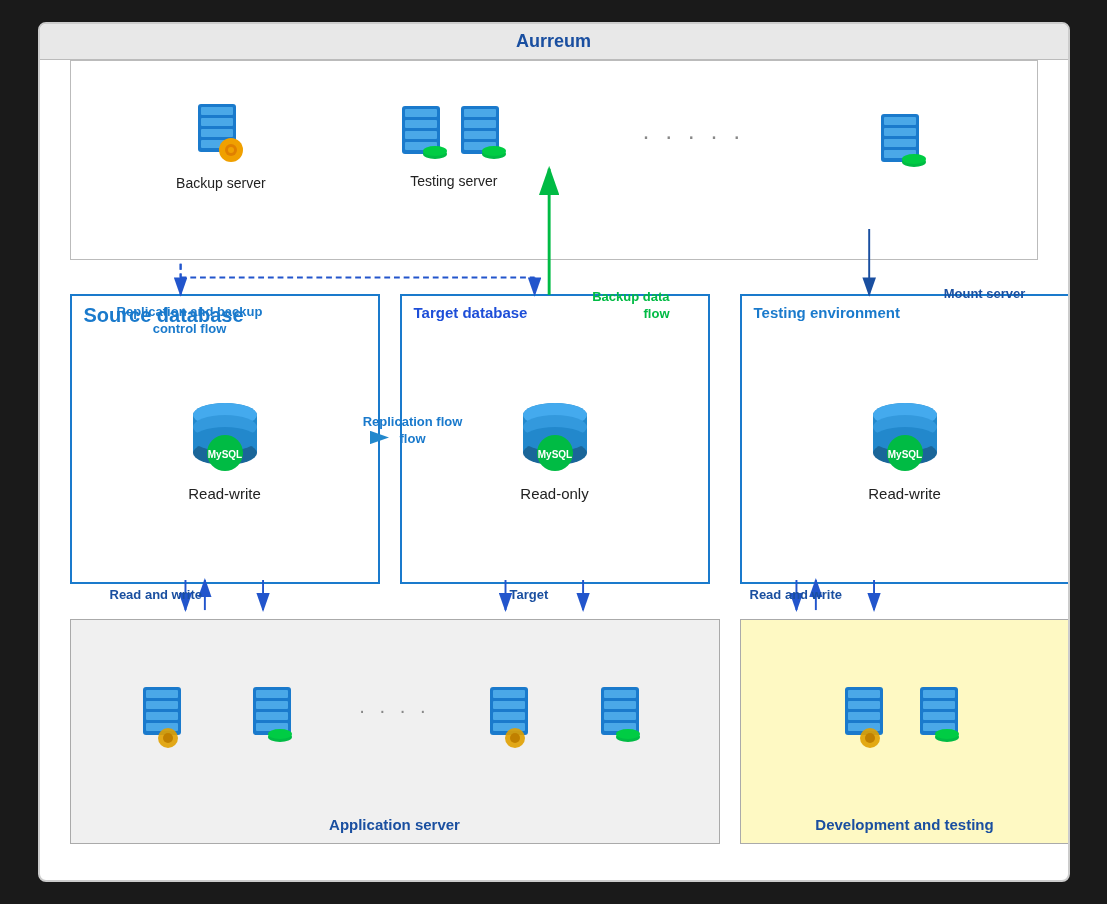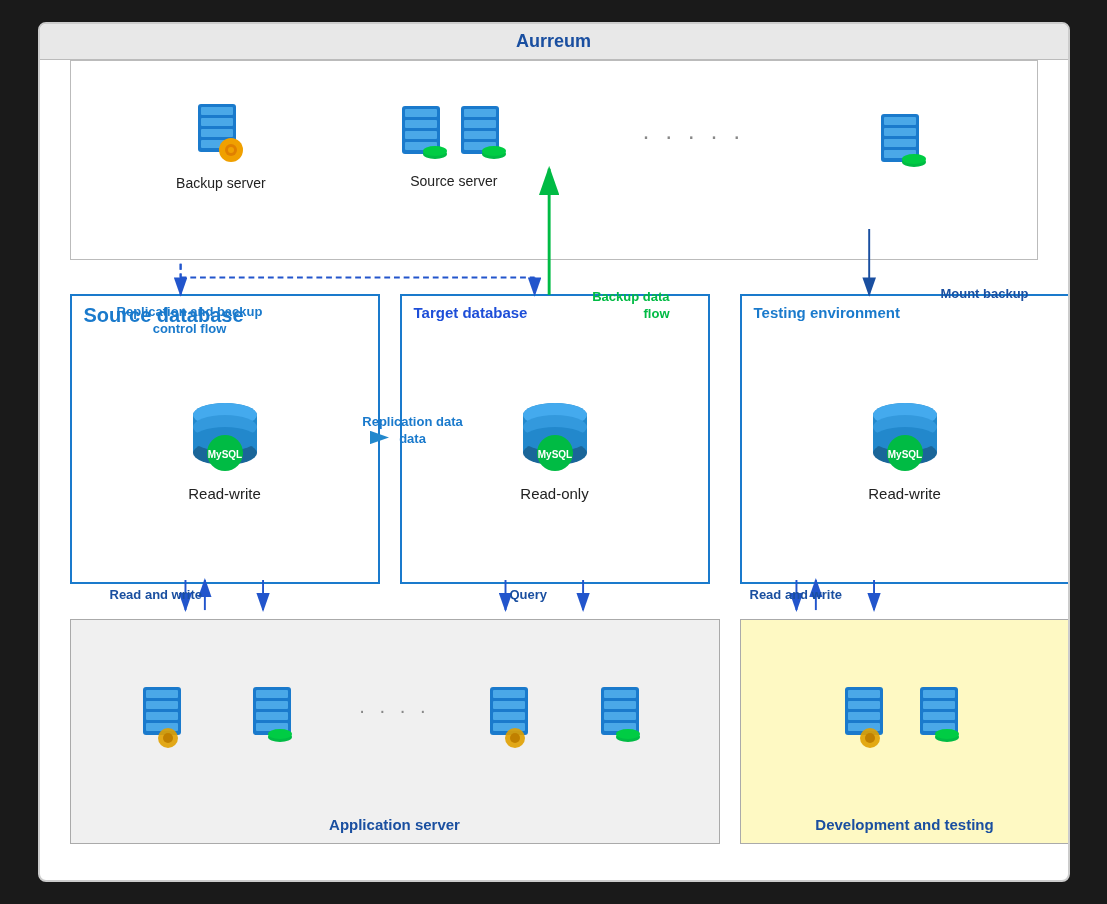--- a/index.html
+++ b/index.html
@@ -142,21 +142,21 @@
           <svg viewBox="0 0 55 65" xmlns="http://www.w3.org/2000/svg" width="55" height="65">
             <rect x="5" y="2" width="38" height="48" rx="3" fill="#1a7acc"></rect>
             <rect x="8" y="5" width="32" height="8" rx="1" fill="#4aa8e8"></rect>
             <rect x="8" y="16" width="32" height="8" rx="1" fill="#4aa8e8"></rect>
             <rect x="8" y="27" width="32" height="8" rx="1" fill="#4aa8e8"></rect>
             <rect x="8" y="38" width="32" height="8" rx="1" fill="#4aa8e8"></rect>
             <ellipse cx="38" cy="50" rx="12" ry="5" fill="#00bb44"></ellipse>
             <ellipse cx="38" cy="47" rx="12" ry="5" fill="#00cc44"></ellipse>
           </svg>
         </div>
-        <span class="server-label">Source server</span>
+        <span class="server-label">Testing server</span>
       </div>
 
       <div class="dots">· · · · ·</div>
 
       <div class="server-group">
         <div class="server-icon">
           <svg viewBox="0 0 55 65" xmlns="http://www.w3.org/2000/svg">
             <rect x="5" y="2" width="38" height="48" rx="3" fill="#1a7acc"></rect>
             <rect x="8" y="5" width="32" height="8" rx="1" fill="#4aa8e8"></rect>
             <rect x="8" y="16" width="32" height="8" rx="1" fill="#4aa8e8"></rect>
@@ -344,24 +344,24 @@
     <line x1="800" y1="593" x2="800" y2="562" stroke="#2255cc" stroke-width="2" marker-end="url(#arrow-blue)"></line>
   </svg>
 
   <div style="position:absolute;top:280px;left:60px;font-size:13px;font-weight:bold;color:#1a7acc;text-align:center;width:180px;line-height:1.3;">Replication and backup
 control flow</div>
 
   <div style="position:absolute;top:265px;left:540px;font-size:13px;font-weight:bold;color:#00bb44;text-align:right;width:90px;line-height:1.3;">Backup
 data flow</div>
 
   <div style="position:absolute;top:262px;left:900px;font-size:13px;font-weight:bold;color:#1a4fa0;text-align:center;width:90px;line-height:1.3;">Mount
-backup</div>
+server</div>
 
   <div style="position:absolute;top:390px;left:318px;font-size:13px;font-weight:bold;color:#1a7acc;text-align:center;width:110px;line-height:1.3;">Replication
-data data</div>
+flow flow</div>
 
   <div style="position:absolute;top:563px;left:70px;font-size:13px;font-weight:bold;color:#1a4fa0;">Read and write</div>
 
-  <div style="position:absolute;top:563px;left:470px;font-size:13px;font-weight:bold;color:#1a4fa0;">Query</div>
+  <div style="position:absolute;top:563px;left:470px;font-size:13px;font-weight:bold;color:#1a4fa0;">Target</div>
 
   <div style="position:absolute;top:563px;left:710px;font-size:13px;font-weight:bold;color:#1a4fa0;">Read and write</div>
 
 </div>
 
 </body></html>

